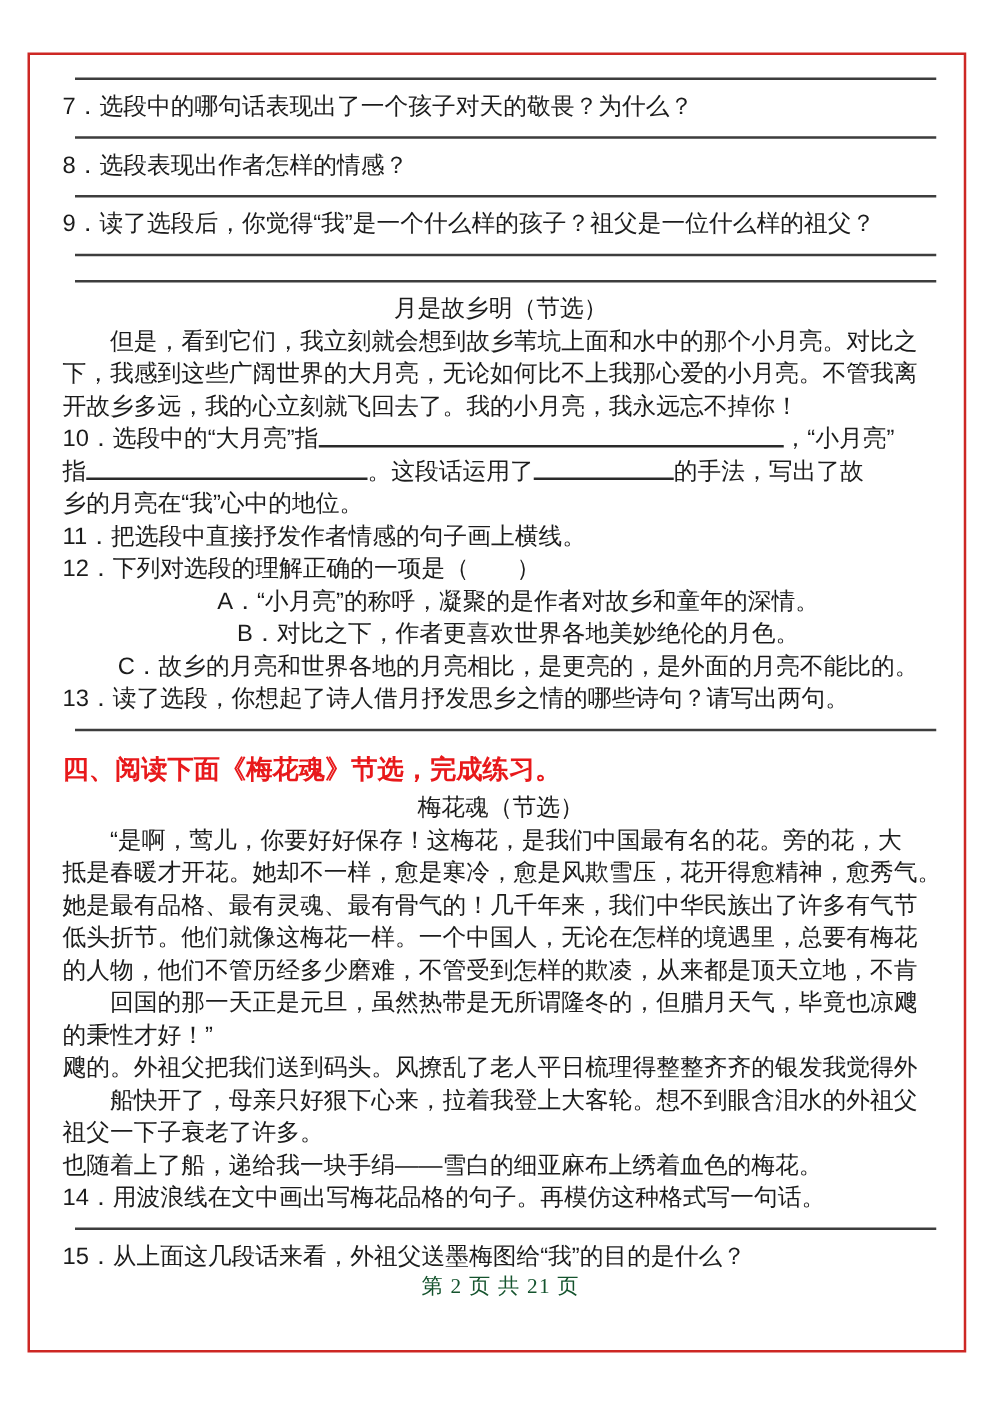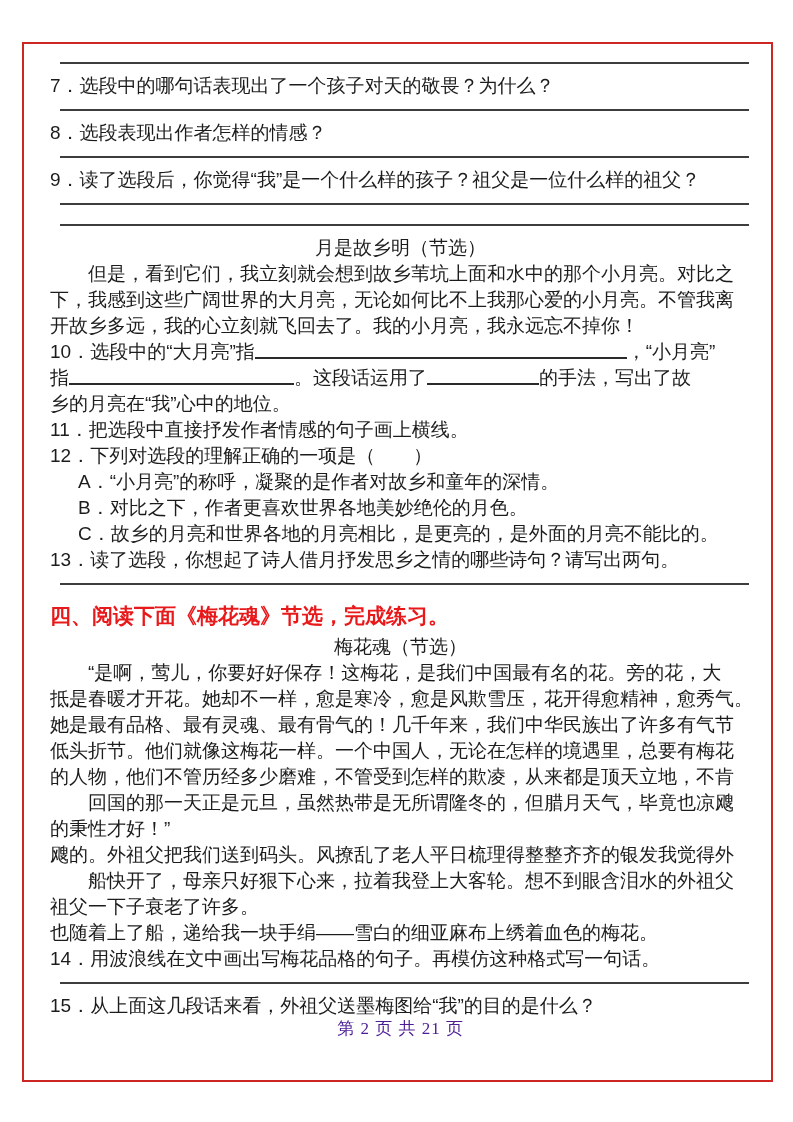--- a/index.html
+++ b/index.html
@@ -18,31 +18,31 @@
   .ansline{height:21px;position:relative;}
   .ansline::after{
     content:"";position:absolute;left:10px;right:2px;top:10px;
     border-top:2px solid #3d3d3d;
   }
   .sec-title{
     color:#e8191b;font-weight:bold;font-size:21px;line-height:28px;height:28px;
     margin:8px 0 4px 0;white-space:nowrap;
   }
   .subtitle{text-align:center;font-size:19px;line-height:26px;height:26px;white-space:nowrap;}
-  .opt{padding-left:28px;}
+  .opt{padding-left:28px;text-align:center;}
   .blank{
     display:inline-block;border-bottom:2px solid #2a2a2a;height:12px;
     vertical-align:-1px;
   }
   .blank.w1{width:372px;}
   .blank.w2{width:225px;}
   .blank.w3{width:112px;}
   .footer{
     text-align:center;font-size:17px;line-height:20px;height:20px;
-    color:#4c1d95;font-family:"Liberation Serif","DejaVu Serif",serif;
+    color:#14532d;font-family:"Liberation Serif","DejaVu Serif",serif;
     letter-spacing:1px;
   }
 </style>
 </head>
 <body>
 
 <div class="frame">
 
   <div class="ansline"></div>
   <div class="row">7．选段中的哪句话表现出了一个孩子对天的敬畏？为什么？</div>

